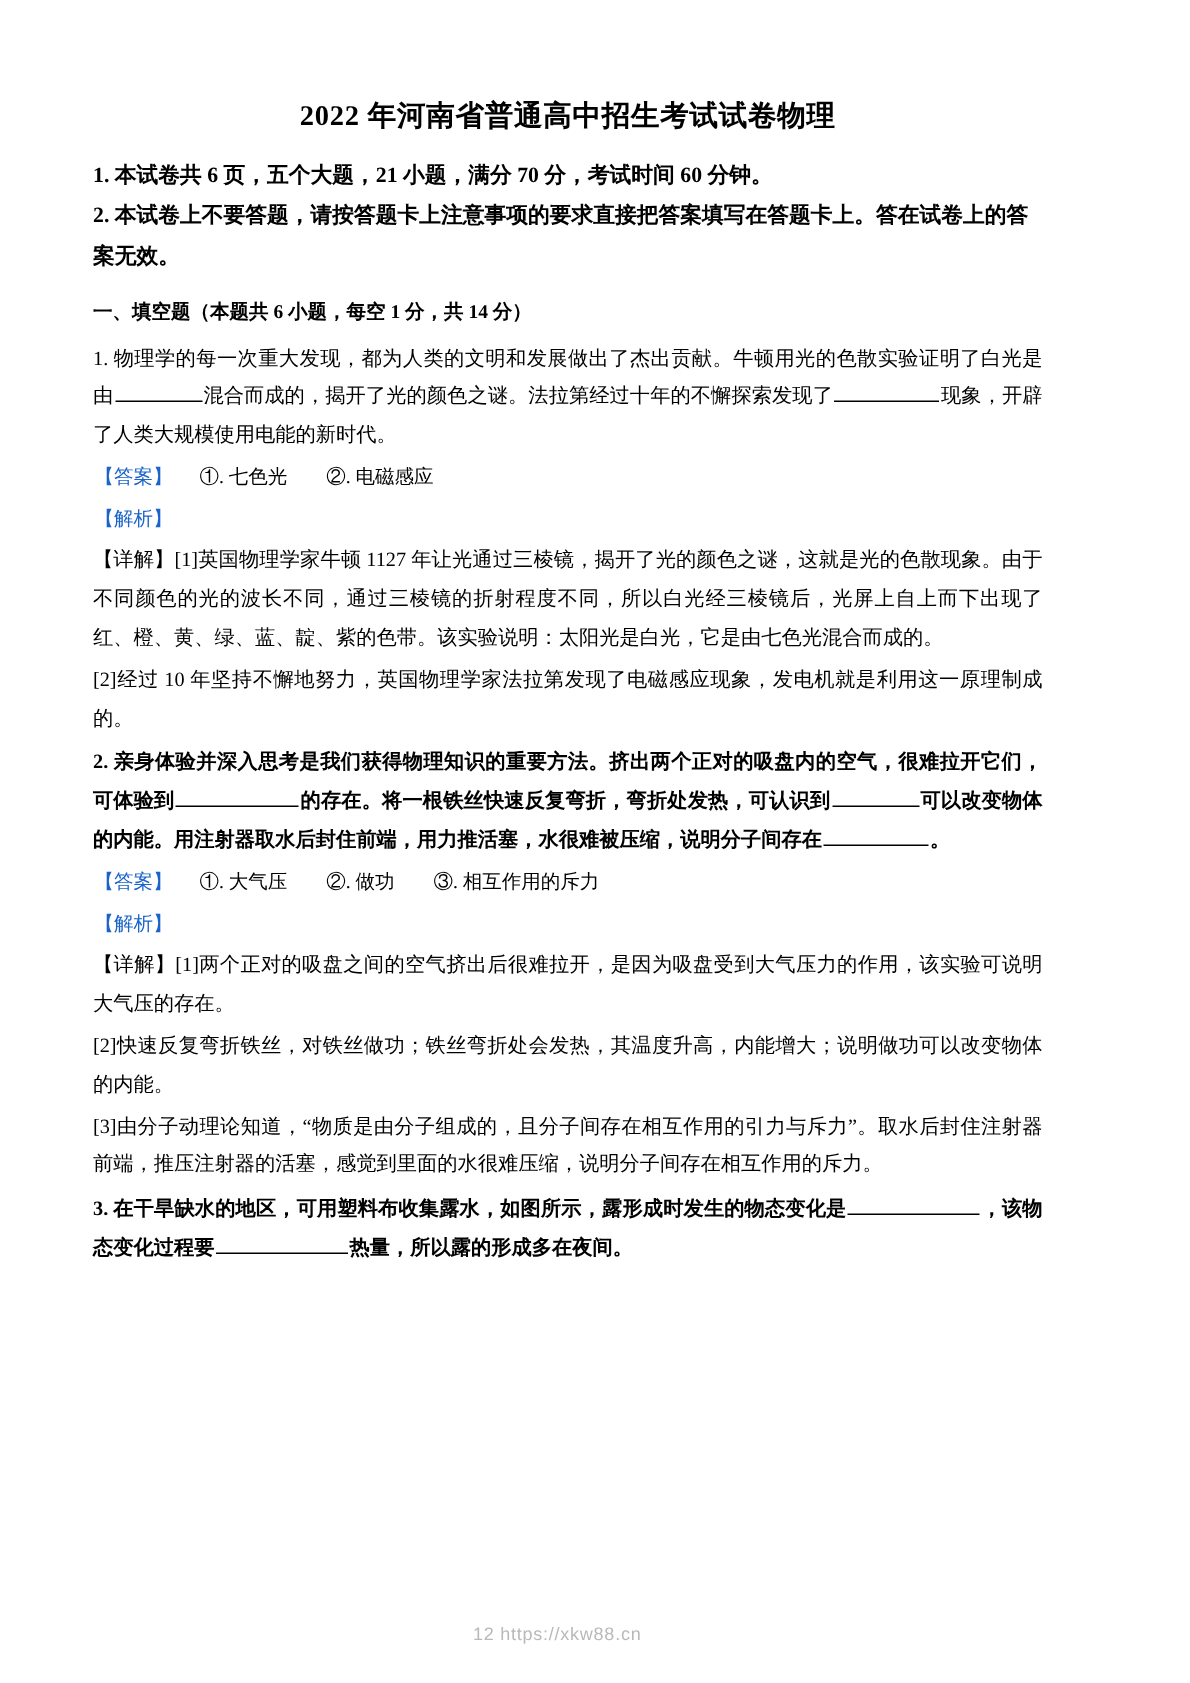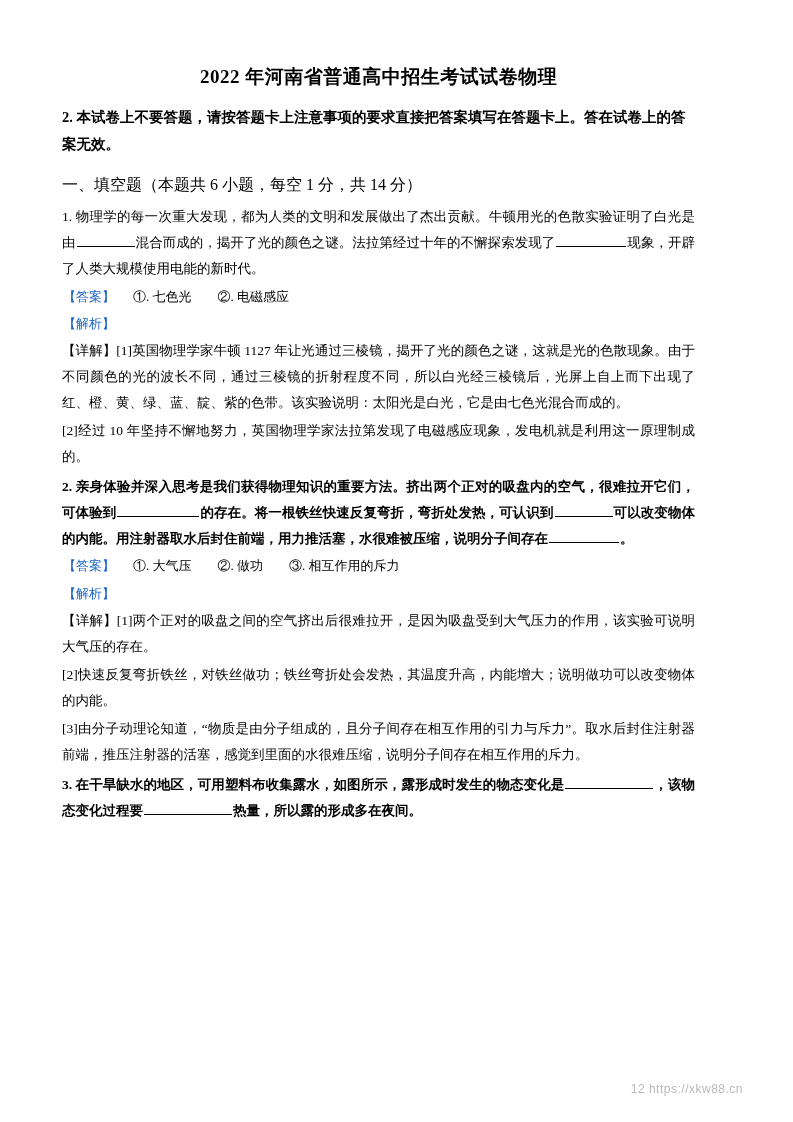--- a/index.html
+++ b/index.html
@@ -29,22 +29,22 @@
     margin: 12px 0 14px 0;
     letter-spacing: 0.5px;
   }
   .bold-line {
     font-weight: bold;
     font-size: 14.5px;
     line-height: 1.85;
     margin: 0;
   }
   .section-head {
-    font-weight: normal;
-    font-size: 16px;
+    font-weight: bold;
+    font-size: 13px;
     margin: 13px 0 6px 0;
     line-height: 1.7;
   }
   .q-para {
     font-size: 13.5px;
     line-height: 1.92;
     margin: 0 0 0 0;
     text-align: justify;
   }
   .ans-label {
@@ -75,35 +75,36 @@
     margin: 0 1px;
   }
   .b-md { width: 58px; }
   .b-lg { width: 70px; }
   .b-xl { width: 82px; }
   .footer {
     position: absolute;
     left: 0;
     right: 0;
     bottom: 26px;
-    text-align: right;
+    text-align: center;
     font-size: 12px;
     color: #b9b9b9;
     font-family: "Liberation Sans", sans-serif;
     letter-spacing: 0.5px;
   }
   .tight { margin-top: 4px; font-weight: bold; }
 </style>
 </head>
 <body>
 
 <div class="page">
 
   <div class="doc-title">2022 年河南省普通高中招生考试试卷物理</div>
 
+  <p class="bold-line">1. 本试卷共 6 页，五个大题，21 小题，满分 70 分，考试时间 60 分钟。</p>
   <p class="bold-line">2. 本试卷上不要答题，请按答题卡上注意事项的要求直接把答案填写在答题卡上。答在试卷上的答案无效。</p>
 
   <p class="section-head">一、填空题（本题共 6 小题，每空 1 分，共 14 分）</p>
 
   <p class="q-para"><span>1.</span> <span>物理学的每一次重大发现，都为人类的文明和发展做出了杰出贡献。牛顿用光的色散实验证明了白光是由</span><span class="blank b-md"></span><span>混合而成的，揭开了光的颜色之谜。法拉第经过十年的不懈探索发现了</span><span class="blank b-lg"></span><span>现象，开辟了人类大规模使用电能的新时代。</span></p>
 
   <p class="ans-label"><span>【答案】</span><span class="ansbody">①. 七色光</span><span class="gap"></span><span class="ansbody" style="padding-left:0">②. 电磁感应</span></p>
 
   <p class="ans-label">【解析】</p>
 

